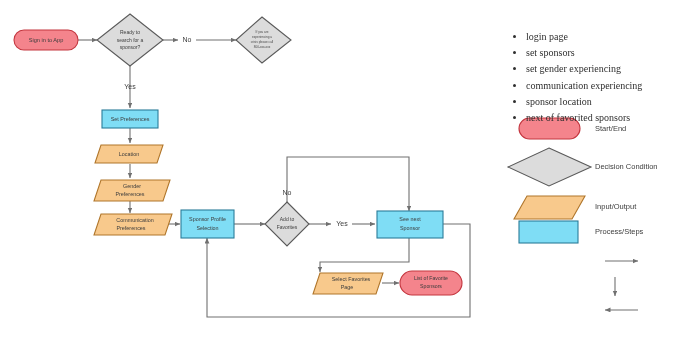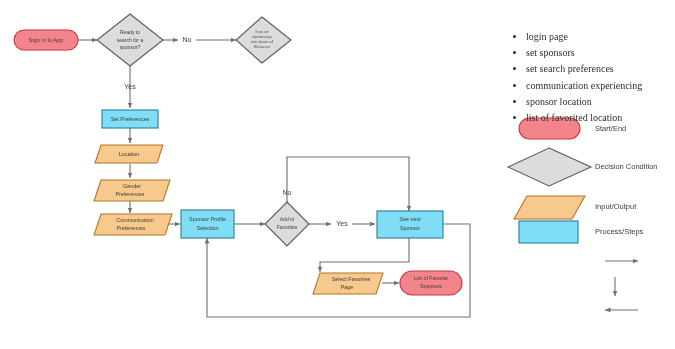--- a/index.html
+++ b/index.html
@@ -216,17 +216,17 @@
 
     <line class="flowline" x1="615" y1="277" x2="615" y2="296" marker-end="url(#arrowhead)"></line>
 
     <line class="flowline" x1="638" y1="310" x2="605" y2="310" marker-end="url(#arrowhead)"></line>
   </g>
 </svg>
 
 <ul class="bullet-list">
   <li>login page</li>
   <li>set sponsors</li>
-  <li>set search preferences</li>
+  <li>set gender experiencing</li>
   <li>communication experiencing</li>
   <li>sponsor location</li>
-  <li>list of favorited location</li>
+  <li>next of favorited sponsors</li>
 </ul>
 
 </body></html>

